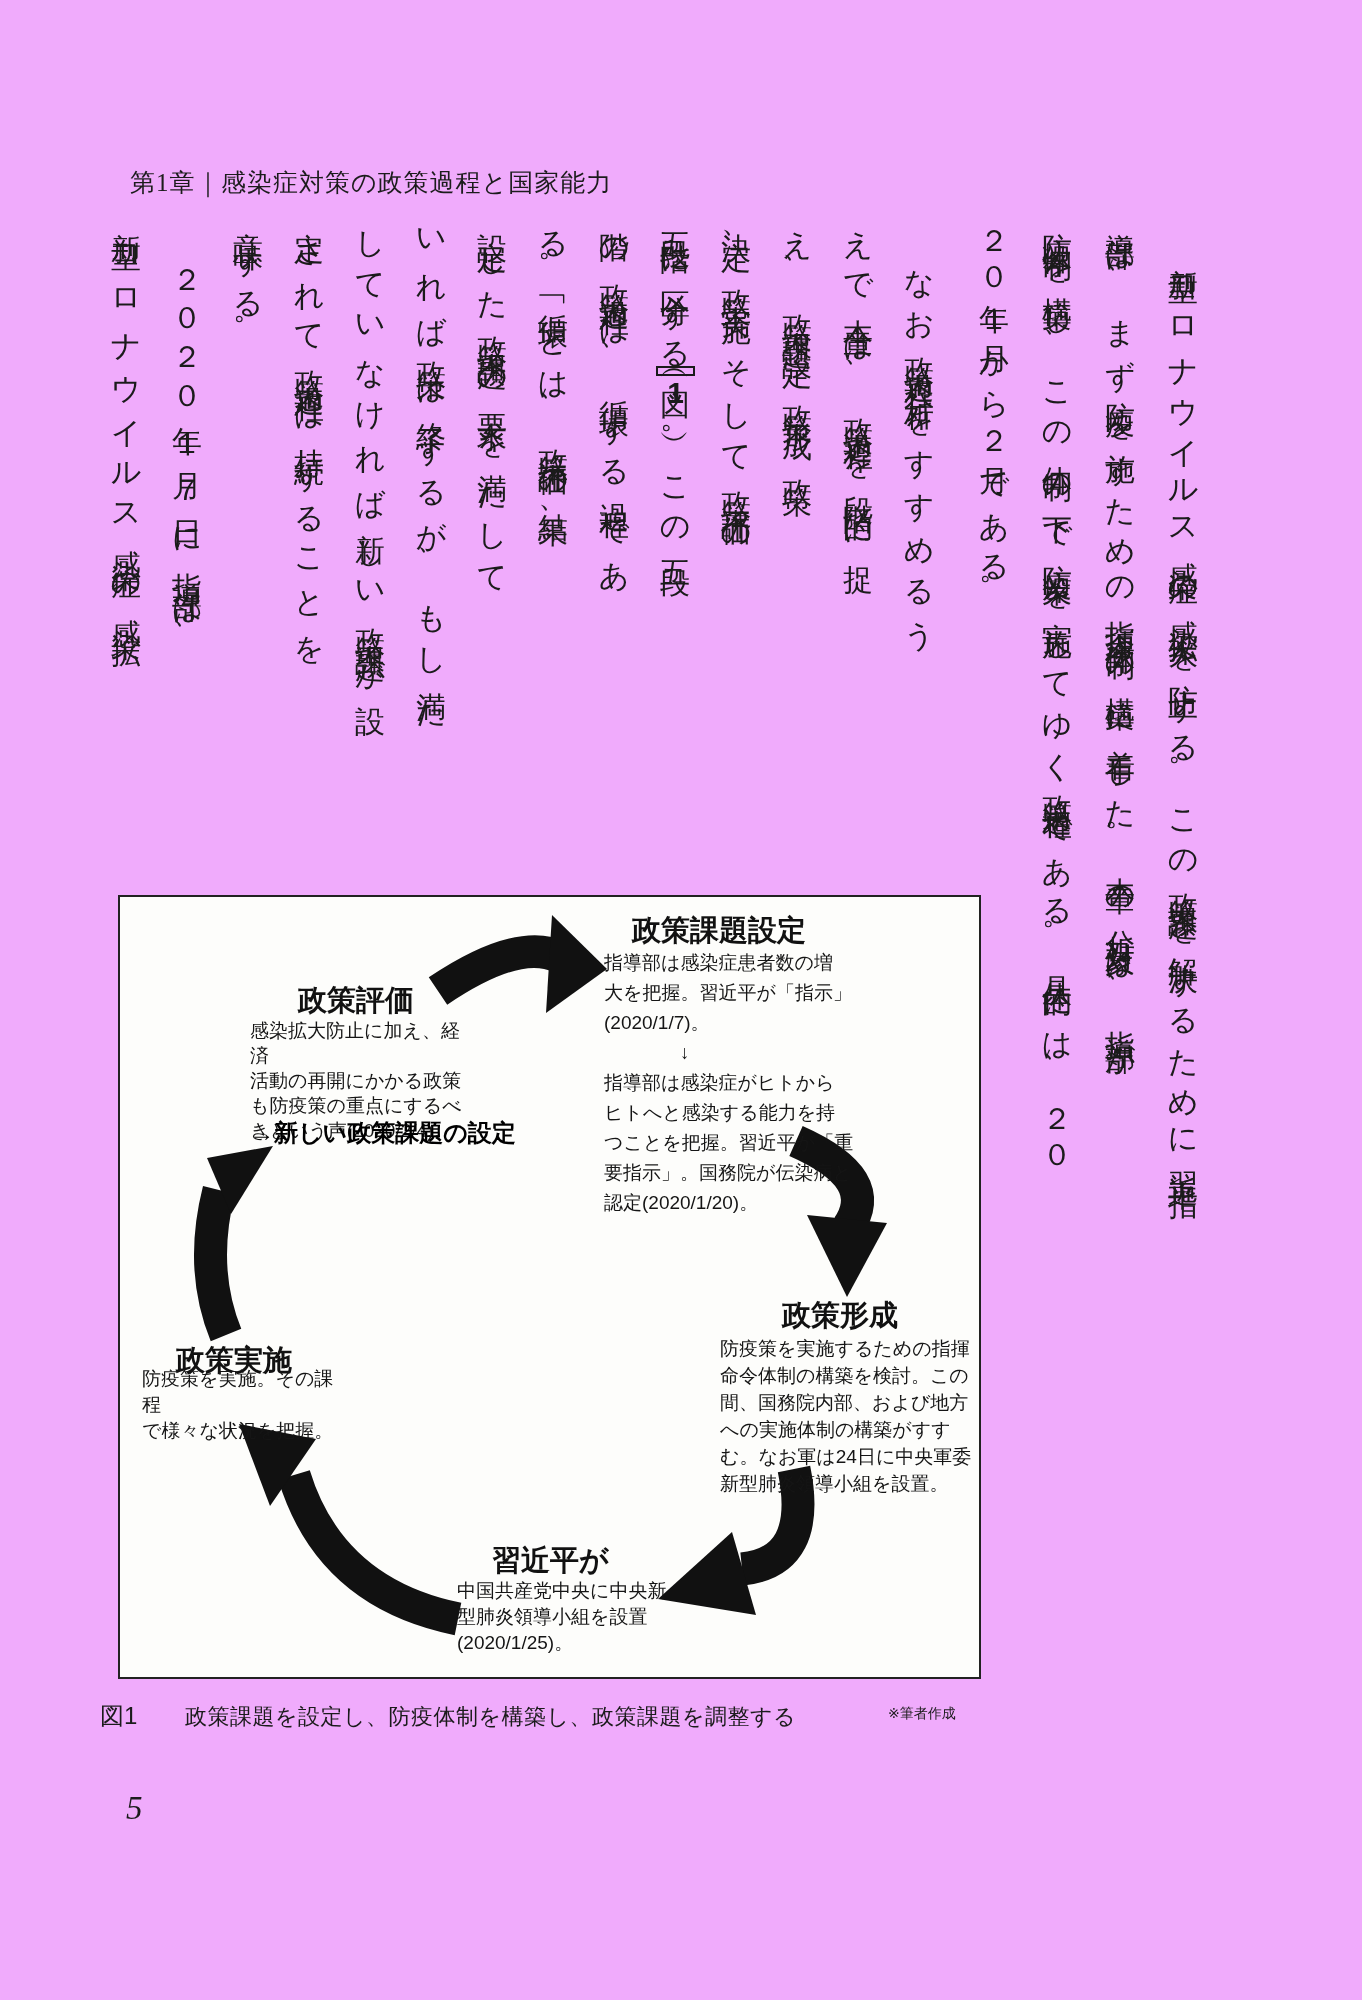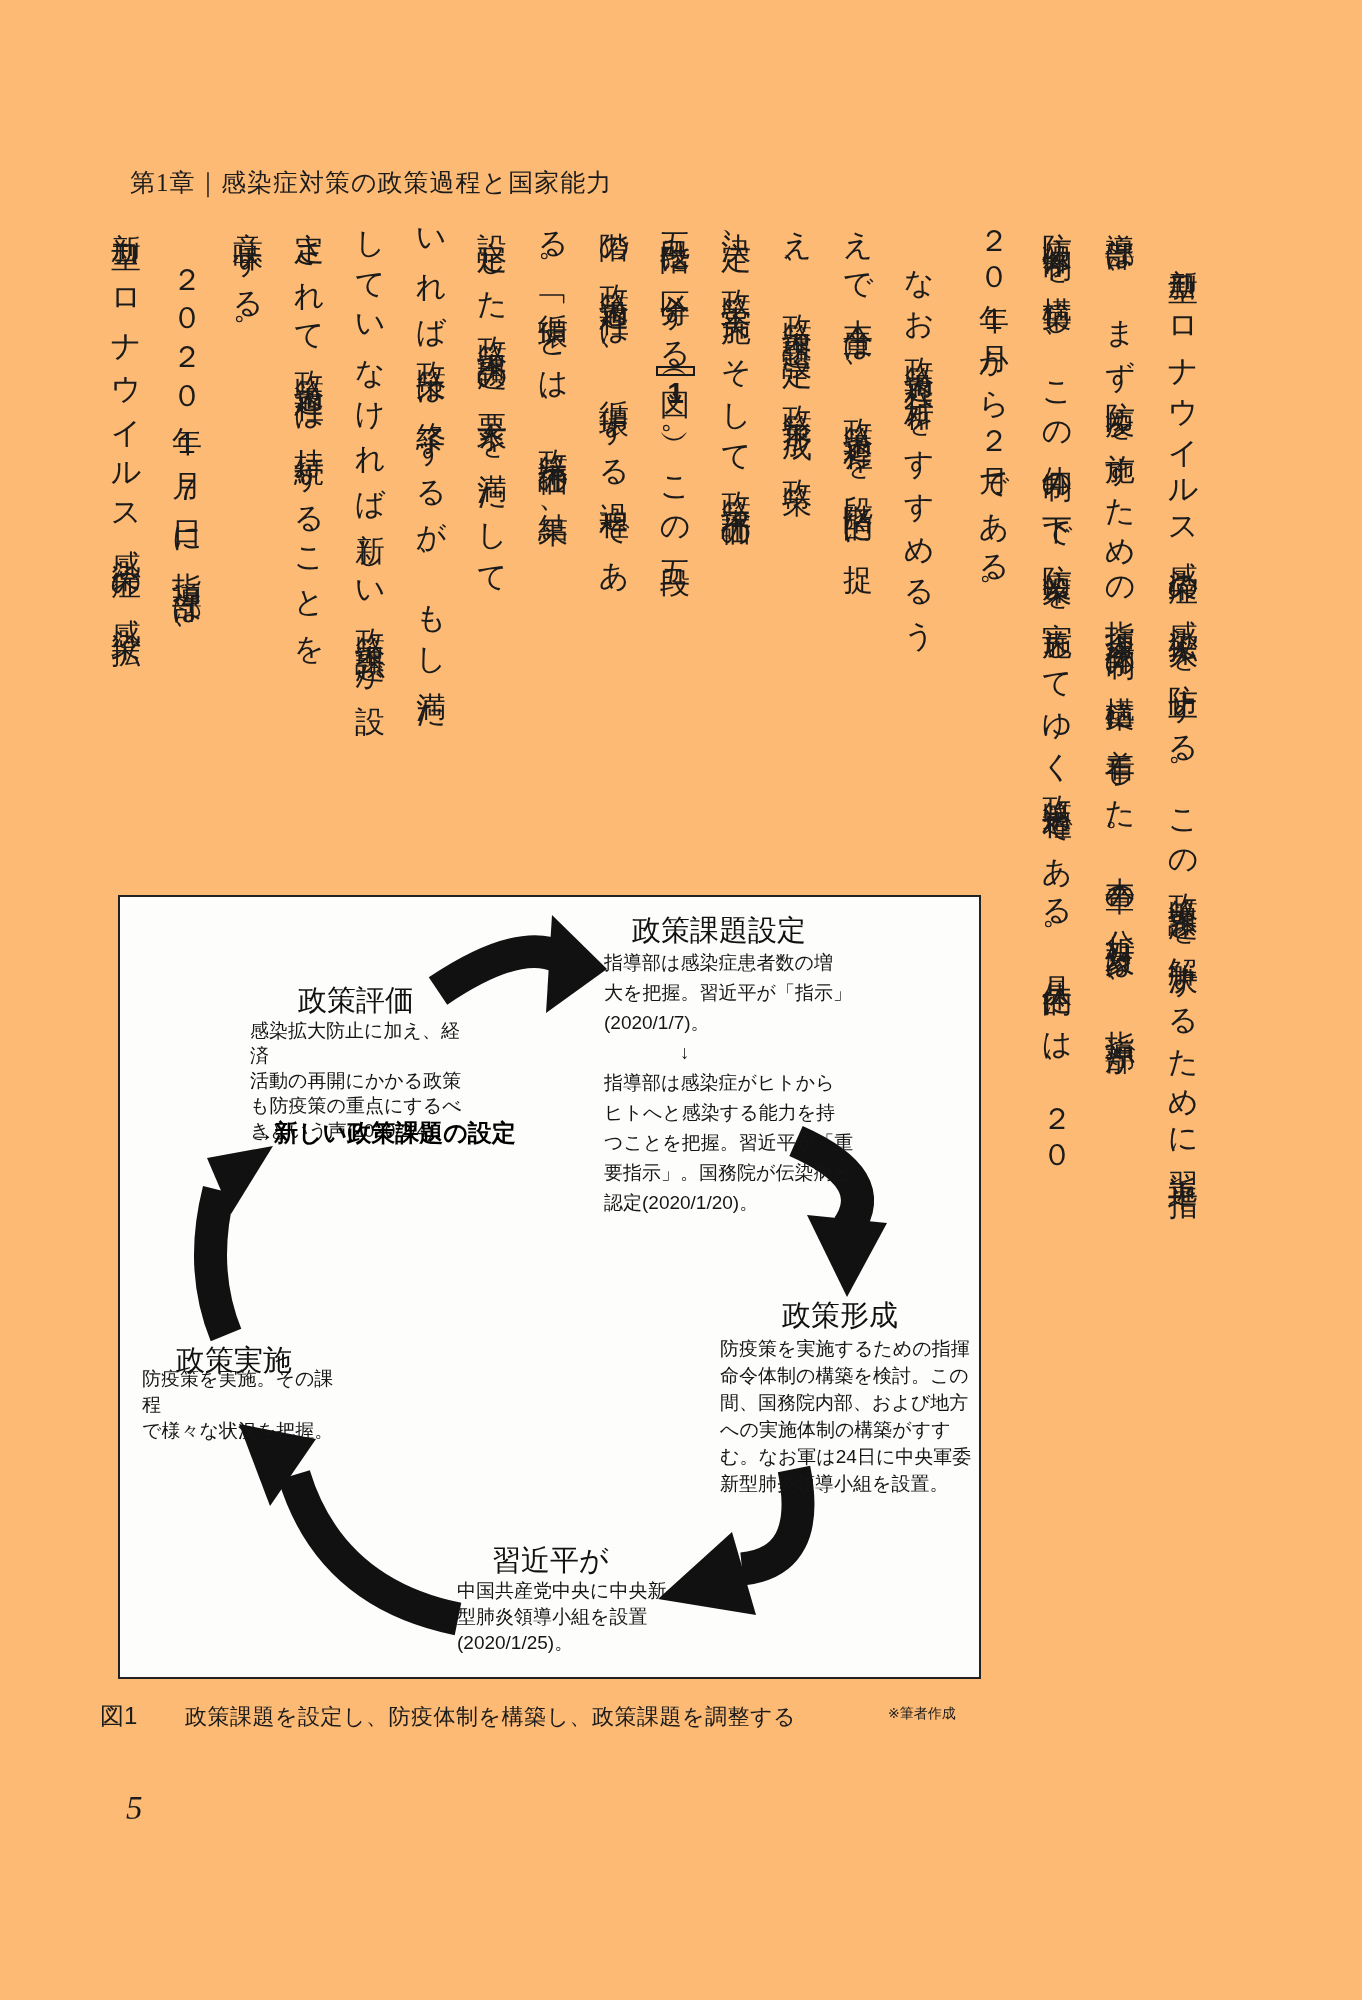--- a/index.html
+++ b/index.html
@@ -1,37 +1,37 @@
 <!DOCTYPE html>
 <html><head>
 <meta charset="utf-8">
 <style>
   html,body{margin:0;padding:0;background:#e8e8e8;}
-  #page{position:relative;width:1362px;height:2000px;background:#fdba74;overflow:hidden;
+  #page{position:relative;width:1362px;height:2000px;background:#f0abfc;overflow:hidden;
         font-family:"Liberation Serif","DejaVu Serif",serif;color:#1c1c1c;}
   
   .chapter-header{position:absolute;left:130px;top:166px;font-size:25px;letter-spacing:1px;}
   
   .vtext{position:absolute;writing-mode:vertical-rl;text-orientation:mixed;
          font-size:30px;color:#1b1b1b;}
   #vblock-right{top:209px;right:147px;width:262px;height:1530px;
                 letter-spacing:6px;line-height:63px;}
   #vblock-left{top:209px;right:412px;width:860px;height:668px;
                letter-spacing:8.7px;line-height:61px;}
   .vl{white-space:nowrap;}
   .tight{letter-spacing:6px;}
   .figref-box{border:2px solid #1b1b1b;padding:0 1px;}
   .figref-num{font-family:"Liberation Sans","DejaVu Sans",sans-serif;font-weight:bold;
               text-orientation:upright;}
   
   #figure-frame{position:absolute;left:118px;top:895px;width:859px;height:780px;
                 border:2px solid #222;background:#fdfdfb;}
   #cycle-svg{position:absolute;left:0;top:0;width:859px;height:780px;}
   .node-title{position:absolute;font-family:"Liberation Sans","DejaVu Sans",sans-serif;
-              font-weight:normal;font-size:29px;color:#111;white-space:nowrap;}
+              font-weight:bold;font-size:29px;color:#111;white-space:nowrap;}
   .node-body{position:absolute;font-family:"Liberation Sans","DejaVu Sans",sans-serif;
              font-size:19px;color:#151515;white-space:pre-line;}
   .node-bold{position:absolute;font-family:"Liberation Sans","DejaVu Sans",sans-serif;
              font-size:24px;font-weight:bold;color:#000;white-space:nowrap;}
   
   .cap{position:absolute;font-family:"Liberation Sans","DejaVu Sans",sans-serif;color:#1b1b1b;}
   #caption-label{left:100px;top:1700px;font-size:24px;}
   #caption-text{left:185px;top:1702px;font-size:22px;letter-spacing:0.5px;text-align:center;}
   #caption-note{left:888px;top:1705px;font-size:14px;}
   #page-number{position:absolute;left:126px;top:1790px;font-size:33px;font-style:italic;

